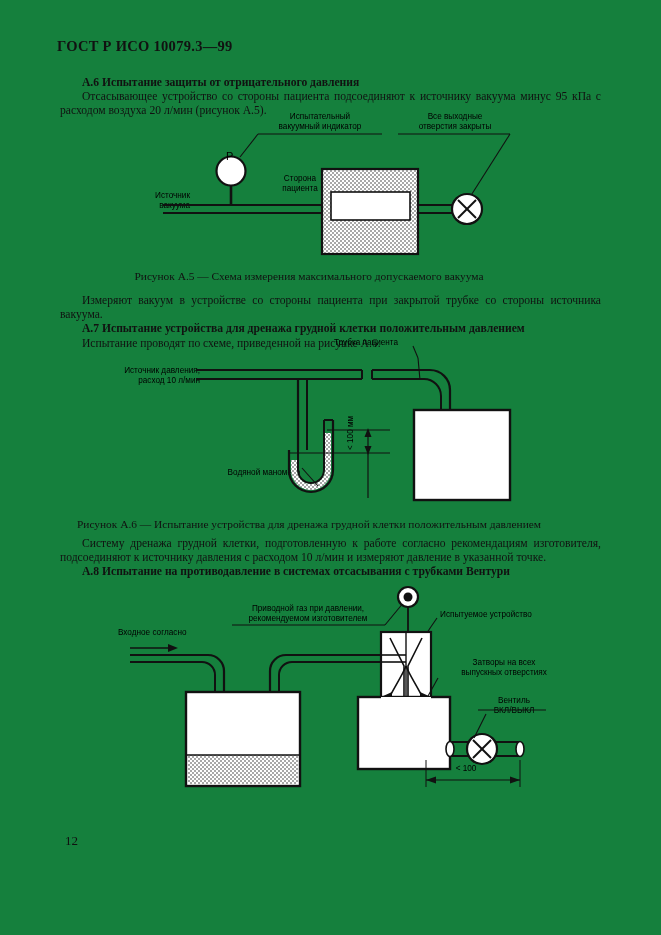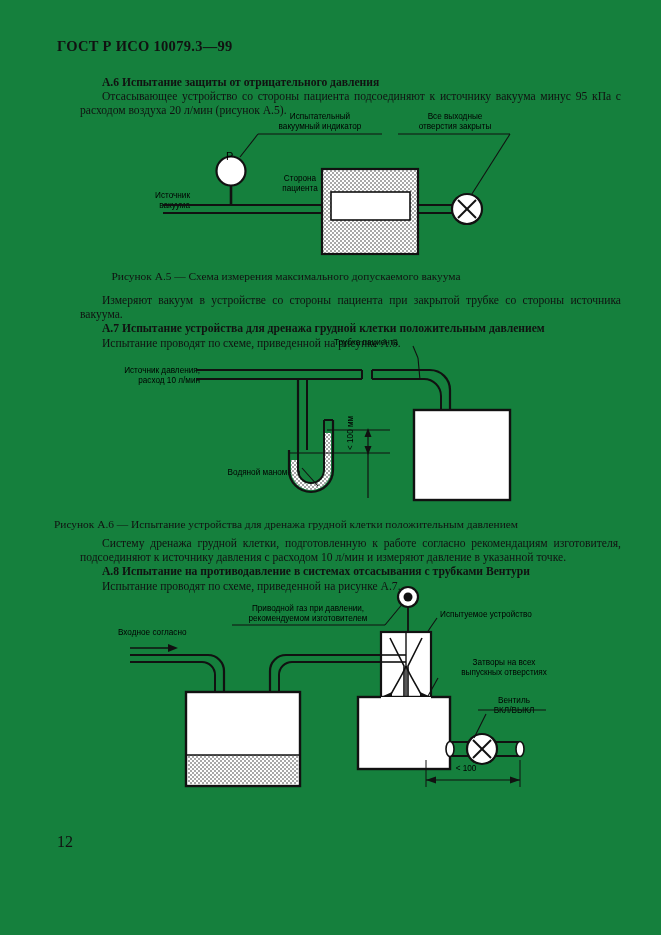--- a/index.html
+++ b/index.html
@@ -21,37 +21,37 @@
     font-weight:bold;font-size:14.5px;
     letter-spacing:0.3px;
   }
   .textblock{
     position:absolute;
     left:60px;width:541px;
     font-size:11.6px;
     line-height:14.2px;
     text-align:justify;
     font-family:"Liberation Serif", serif;
-    margin-left:20px;
   }
   .sec-head{
     font-weight:bold;
     font-size:11.6px;
   }
   .indent{ text-indent:22px; }
   .caption{
     position:absolute;
     width:572px;left:0;
     text-align:center;
     font-size:11.4px;
     font-family:"Liberation Serif", serif;
+    padding-left:23px;
   }
   .pageno{
-    position:absolute;left:57px;top:833px;
-    font-size:16px;
+    position:absolute;left:65px;top:833px;
+    font-size:13px;
   }
   .fig{position:absolute;}
   .lbl{
     position:absolute;
     font-family:"Liberation Sans", sans-serif;
     font-size:8.2px;
     line-height:9.6px;
     color:#000;
     white-space:nowrap;
   }
@@ -209,21 +209,20 @@
 
       <rect x="414" y="72" width="96" height="90" fill="#ffffff" stroke="#111" stroke-width="2.4"></rect>
     </svg>
   </div>
 
   <div class="caption" style="top:518px;">Рисунок А.6 — Испытание устройства для дренажа грудной клетки положительным давлением</div>
 
   <div class="textblock" style="top:537px;">
     <div class="indent">Систему дренажа грудной клетки, подготовленную к работе согласно рекомендациям изготовителя, подсоединяют к источнику давления с расходом 10 л/мин и измеряют давление в указанной точке.</div>
     <div class="sec-head" style="margin-left:22px;">А.8  Испытание на противодавление в системах отсасывания с трубками Вентури</div>
-    <div class="indent">Испытание проводят по схеме, приведенной на рисунке А.7.</div>
   </div>
 
   <div class="fig" style="left:0;top:592px;width:661px;height:200px;">
 
     <div class="lbl c" style="left:228px;top:12px;width:160px;">
       <span>Приводной газ при давлении,</span><br>
       <span>рекомендуемом изготовителем</span>
     </div>
 
     <div class="lbl" style="left:440px;top:18px;">Испытуемое устройство</div>

